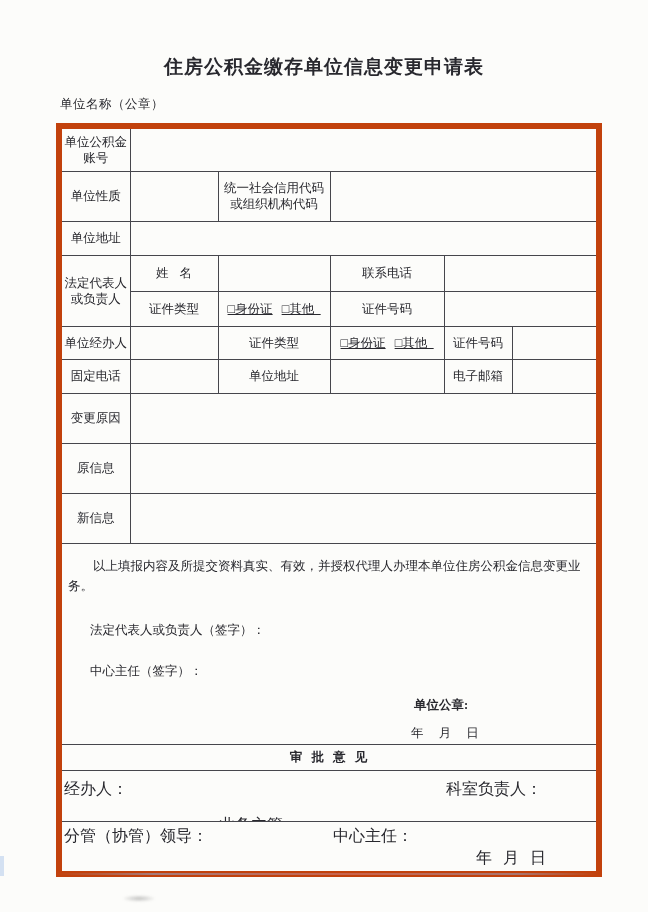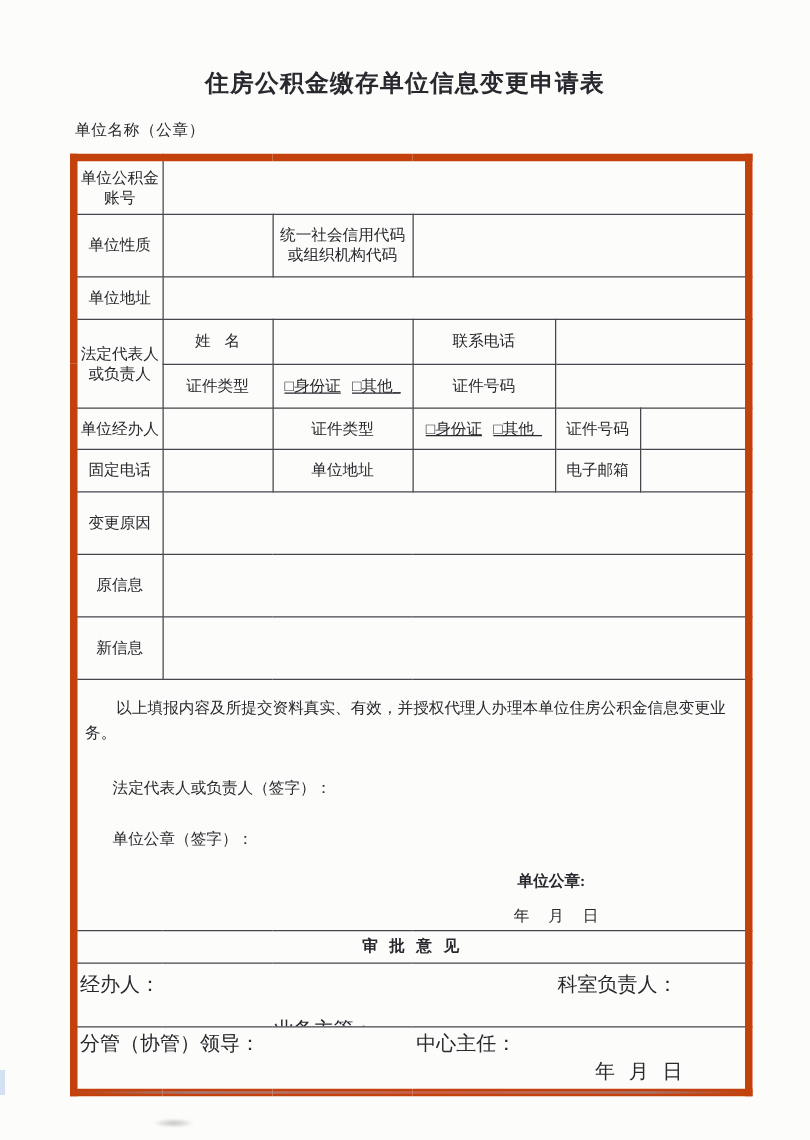--- a/index.html
+++ b/index.html
@@ -153,21 +153,21 @@
     <tr style="height:50px">
       <td class="lab">新信息</td>
       <td colspan="5"></td>
     </tr>
 
     <tr style="height:201px">
       <td colspan="6" style="vertical-align:top">
         <div class="decl">
           <div class="decl-para">以上填报内容及所提交资料真实、有效，并授权代理人办理本单位住房公积金信息变更业务。</div>
           <div class="decl-sign1">法定代表人或负责人（签字）：</div>
-          <div class="decl-sign2">单位公章（签字）：</div>
+          <div class="decl-sign2">中心主任（签字）：</div>
           <div class="decl-seal">单位公章:</div>
           <div class="decl-date">年 月 日</div>
         </div>
       </td>
     </tr>
 
     <tr style="height:26px">
       <td colspan="6" class="appr-header">审 批 意 见</td>
     </tr>
 

